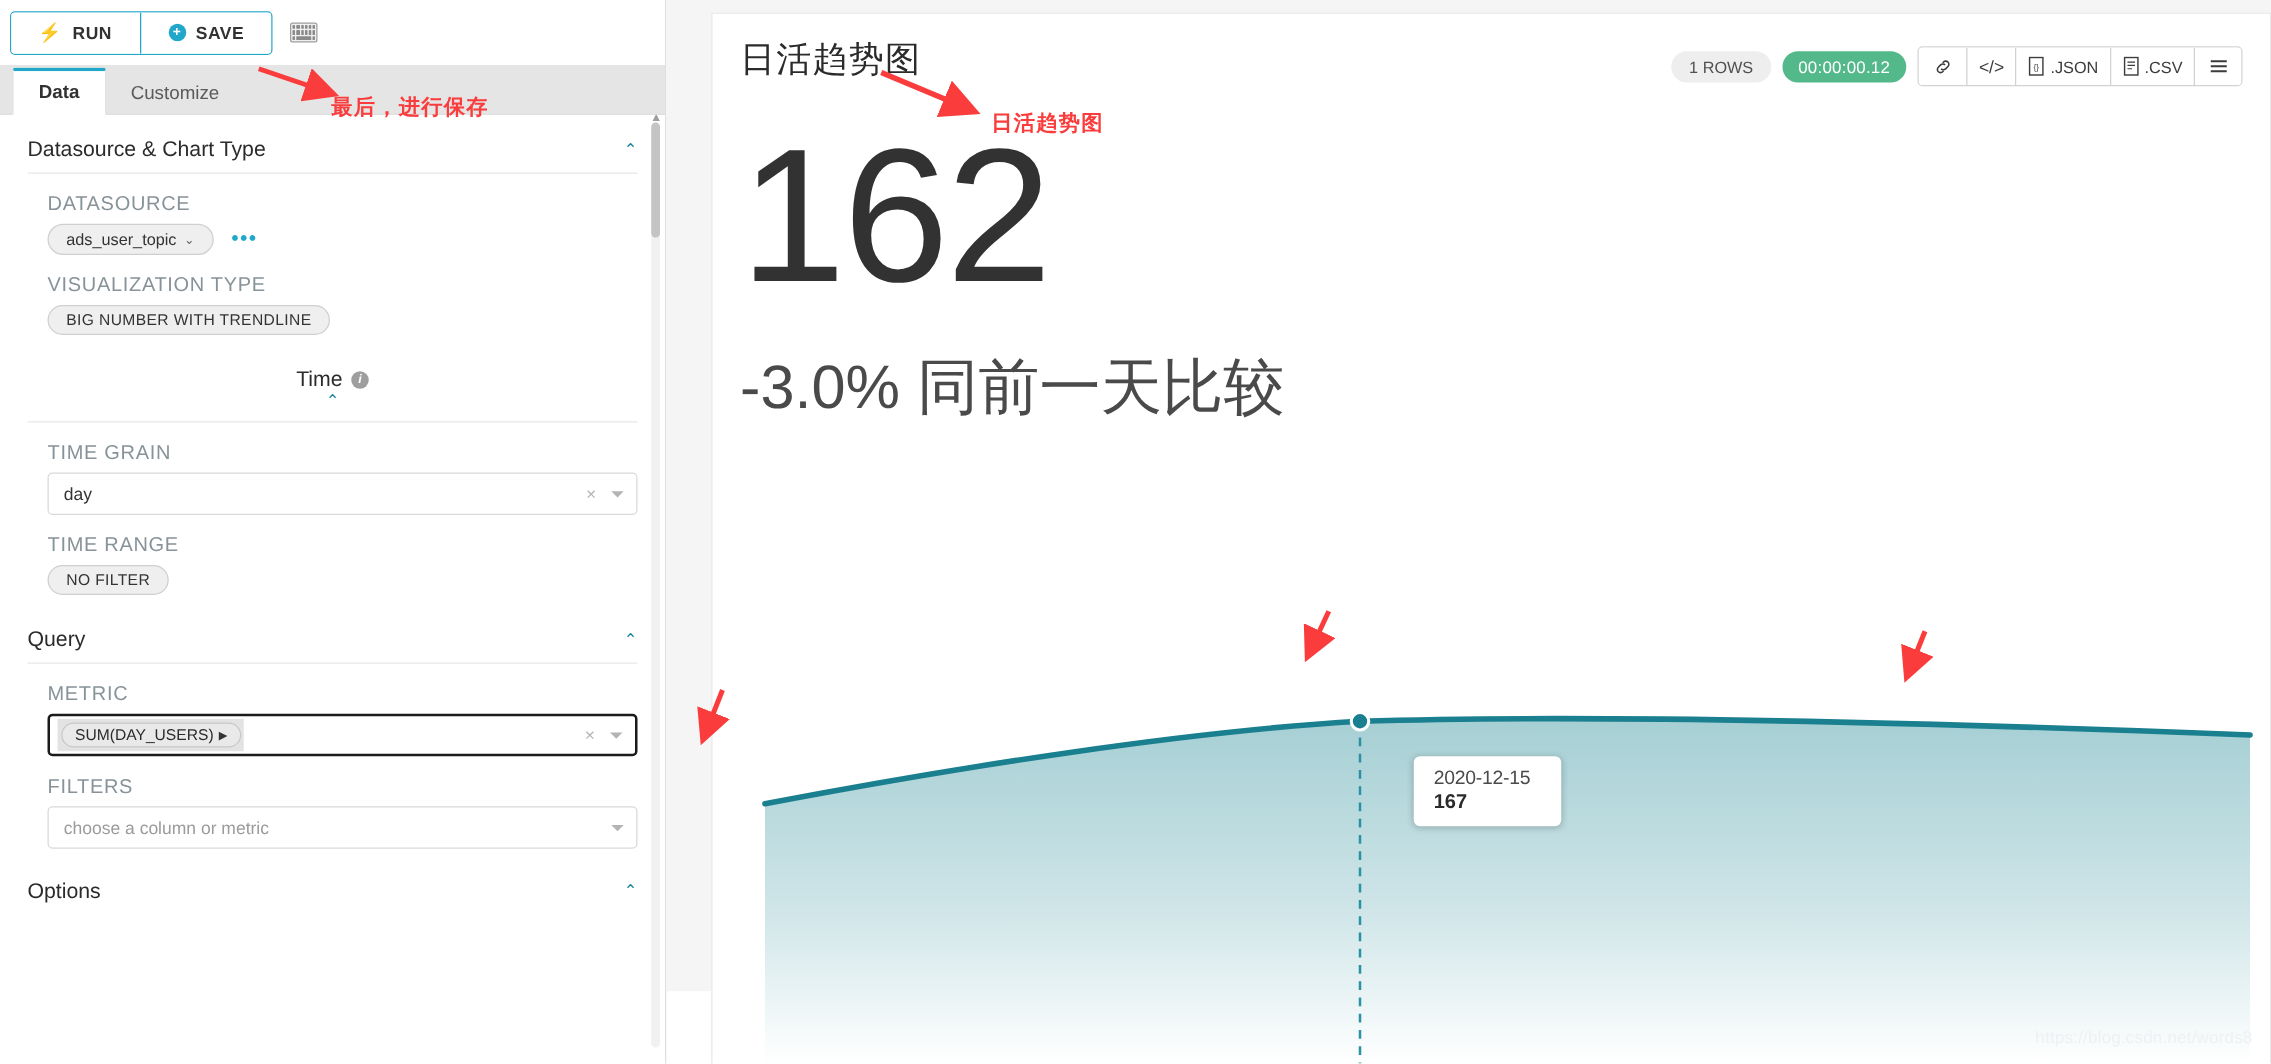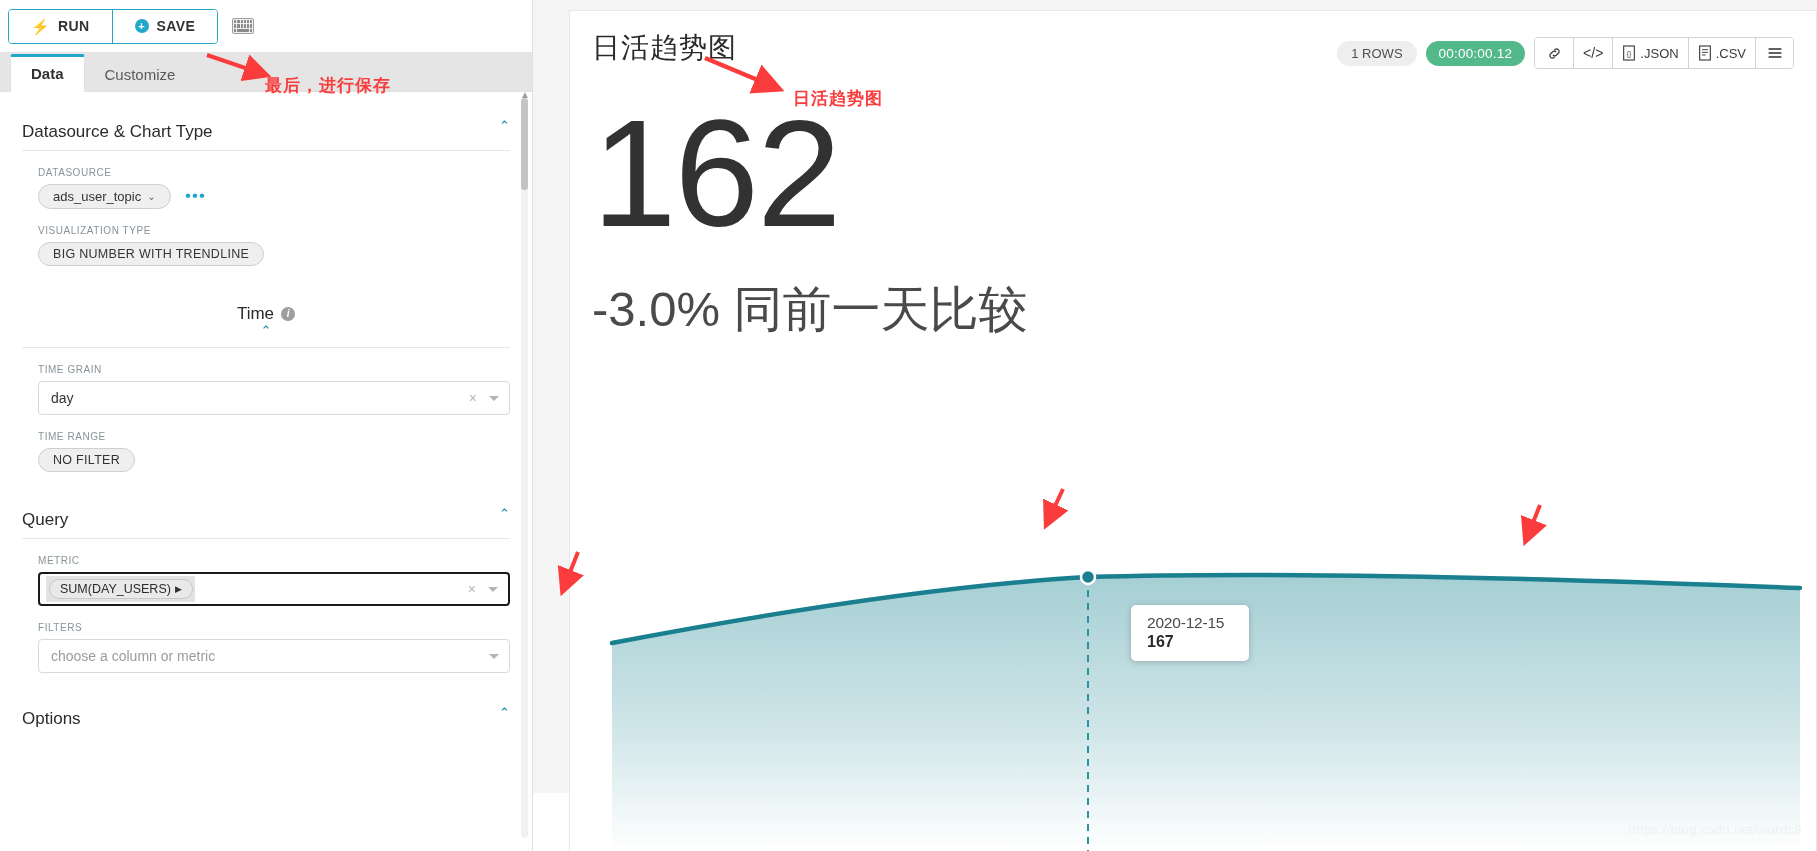--- a/index.html
+++ b/index.html
@@ -108,37 +108,37 @@
   }
 
   .section-header {
     display: flex; align-items: center; justify-content: space-between;
     border-bottom: 1px solid #e8e8e8;
     padding-bottom: 8px;
     margin-bottom: 16px;
   }
   .section-title {
     font-size: 17px; color: #2b2b2b; font-weight: normal;
-    display: flex; align-items: center; gap: 7px; margin-top: 12px;
+    display: flex; align-items: center; gap: 7px;
   }
   .info-badge {
     width: 14px; height: 14px; border-radius: 50%;
     background: #9e9e9e; color: #fff;
     font-size: 10px; font-weight: bold; font-style: italic;
     display: flex; align-items: center; justify-content: center;
     line-height: 1;
   }
   .chevron {
     color: #1985a0; font-size: 13px; cursor: pointer;
     transform: translateY(-1px);
   }
 
   .field { margin-bottom: 16px; }
   .field-label {
-    font-size: 10px; color: #879399; letter-spacing: .55px;
+    font-size: 16px; color: #879399; letter-spacing: .55px;
     text-transform: uppercase;
     margin-bottom: 6px;
     display: block;
   }
   .pill {
     display: inline-flex; align-items: center; gap: 6px;
     border: 1px solid #cfcfcf; border-radius: 13px;
     background: #efefef;
     padding: 4px 14px;
     font-size: 13px; color: #333;

